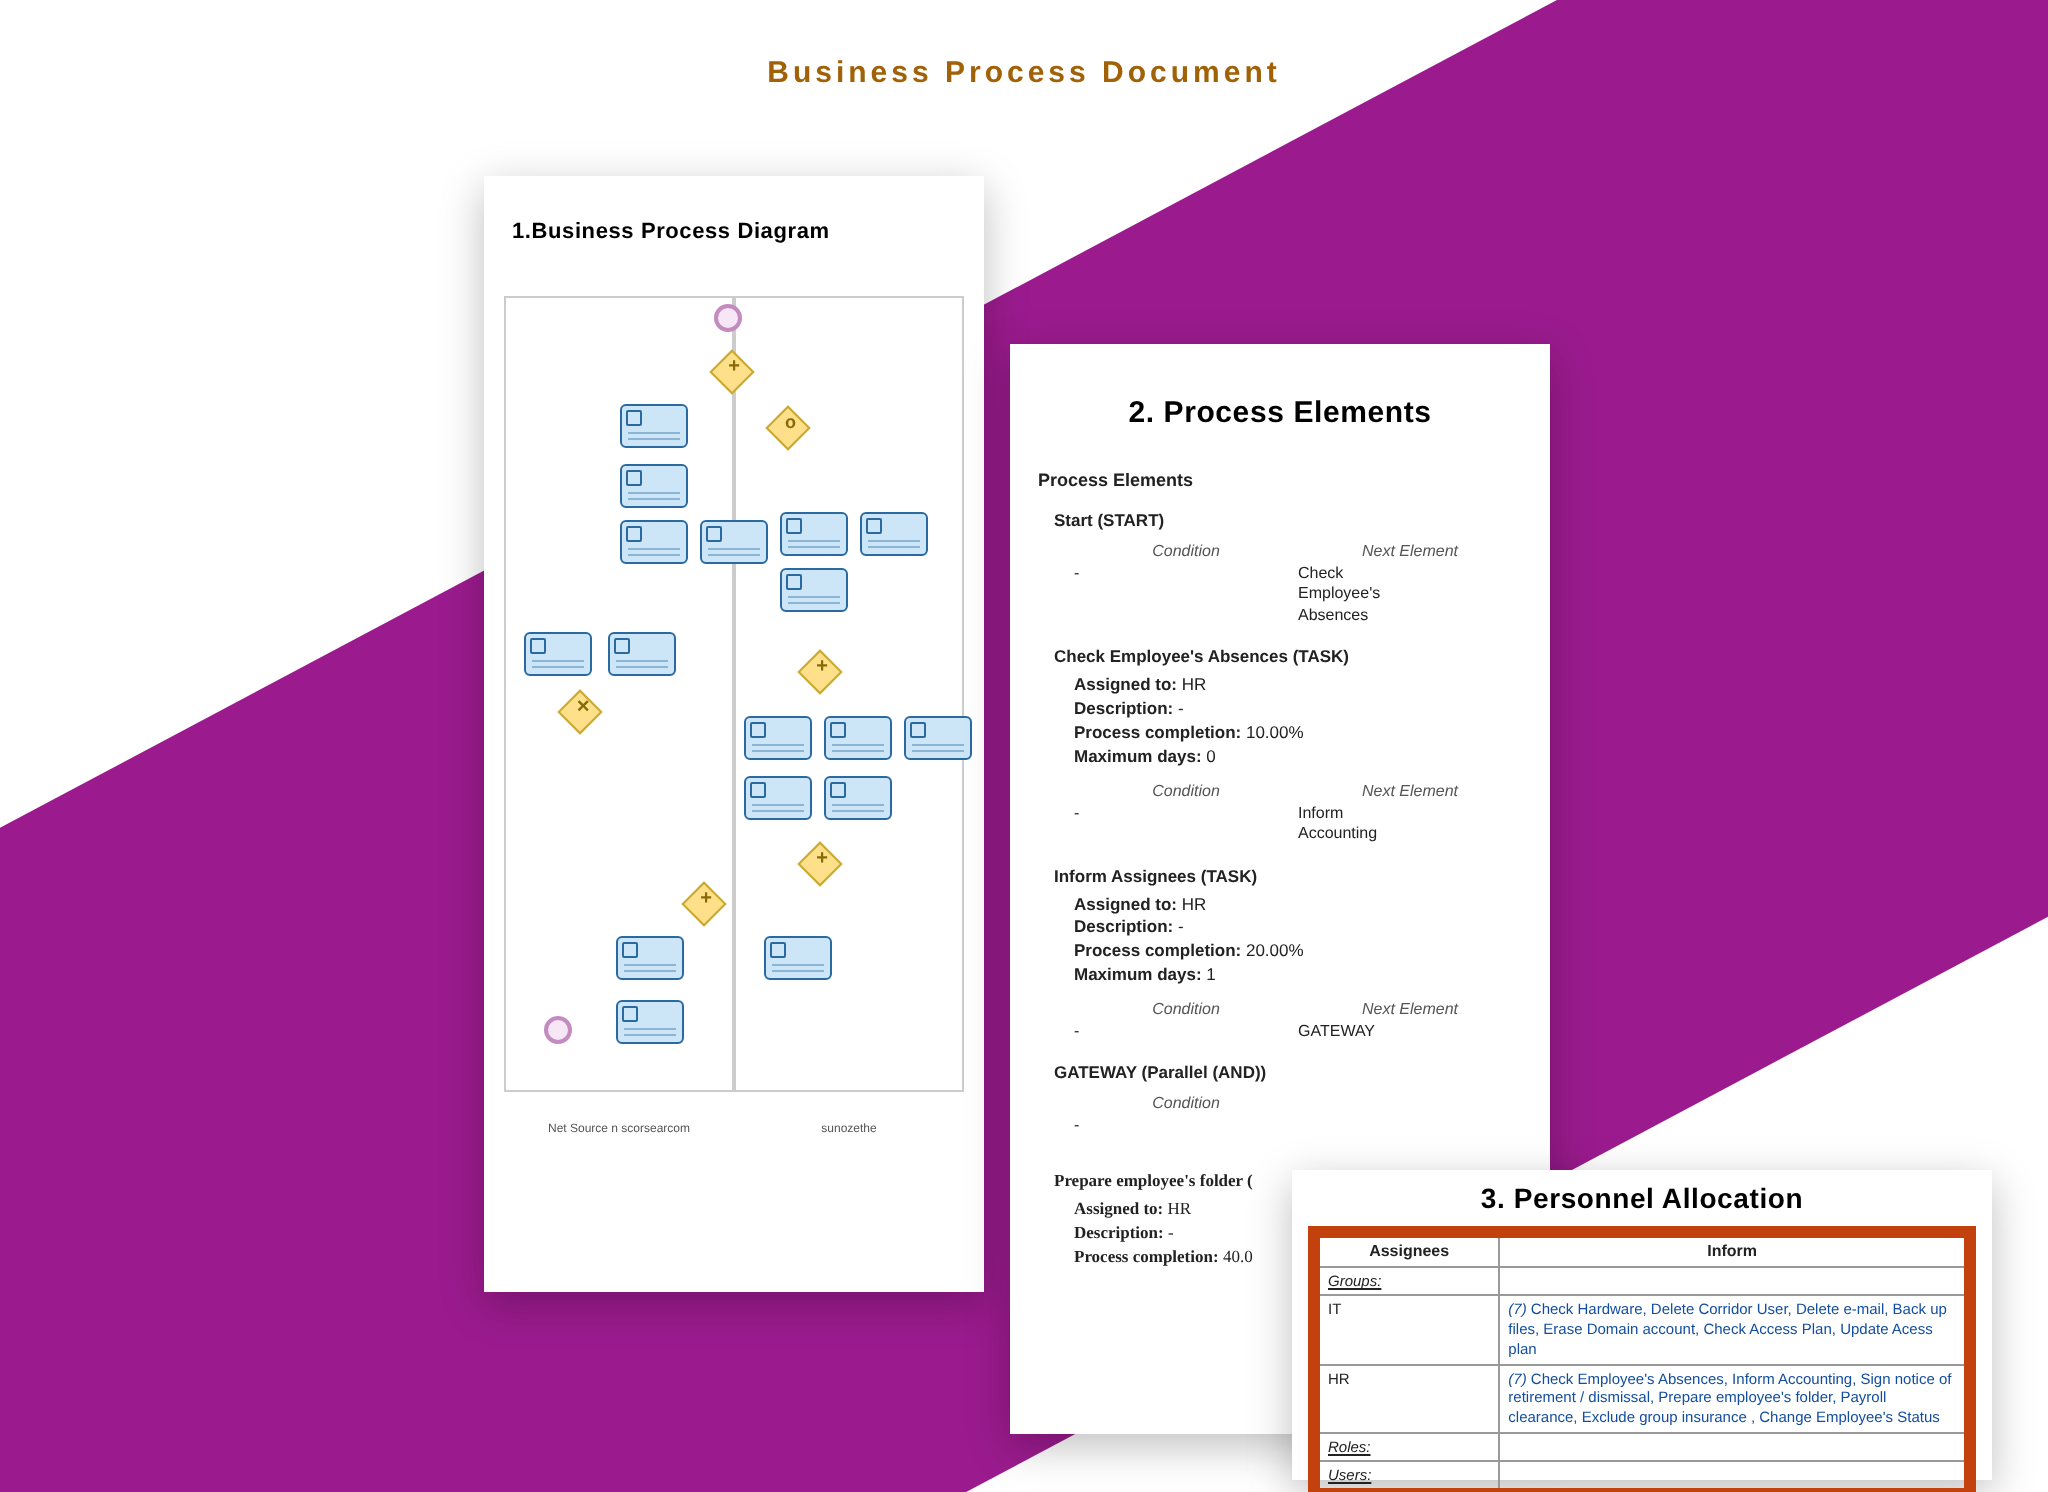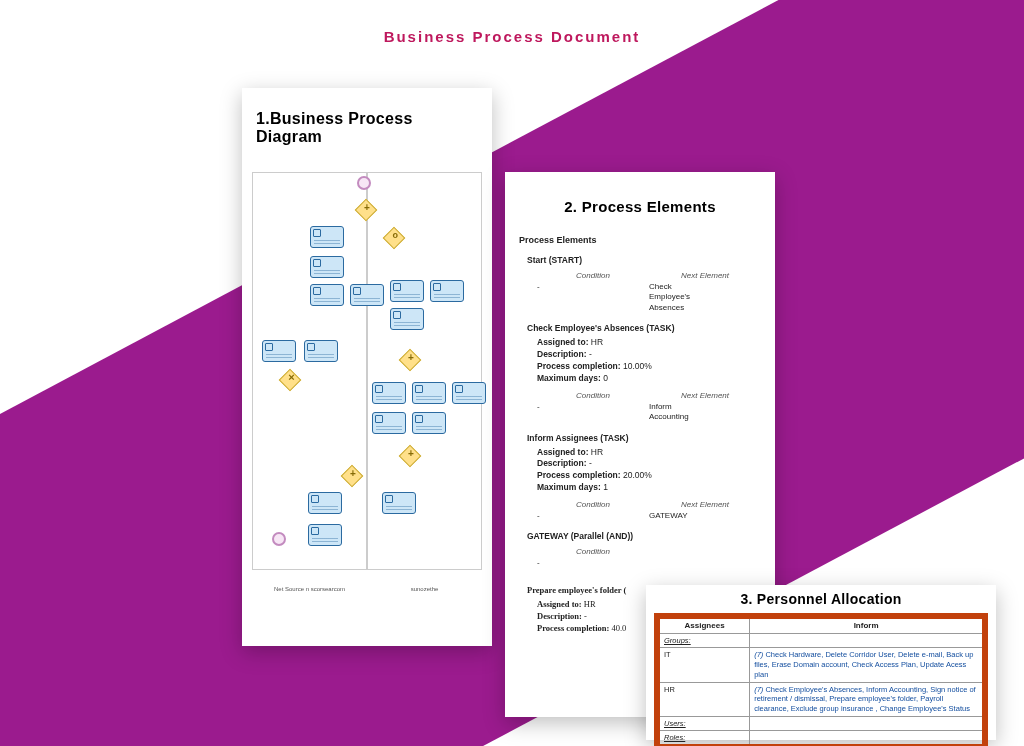--- a/index.html
+++ b/index.html
@@ -20,34 +20,34 @@
   }
 
   .title {
     position: absolute;
     top: 28px;
     left: 0; right: 0;
     text-align: center;
     font-weight: 700;
     letter-spacing: 2px;
     font-size: 15px;
-    color: #be185d;
+    color: #a16207;
     z-index: 2;
   }
 
   .panel {
     position: absolute;
     background: #fff;
     box-shadow: 0 6px 20px rgba(0,0,0,0.25);
     z-index: 5;
   }
 
   
   .panel-1 { left: 242px; top: 88px; width: 250px; height: 558px; }
-  .p1-head { font-size: 16px; font-weight: 600; letter-spacing: .3px; padding: 22px 14px 18px; }
+  .p1-head { font-size: 11px; font-weight: 600; letter-spacing: .3px; padding: 22px 14px 18px; }
   .p1-body { position: relative; margin: 8px 10px 10px; height: 420px; background: #fff; }
   .swimlane { position: absolute; top: 0; bottom: 22px; border: 1px solid #ccc; }
   .lane-a { left: 0; right: 50%; }
   .lane-b { left: 50%; right: 0; }
   .lane-label { position: absolute; bottom: 0; font-size: 6px; color: #555; text-align: center; width: 50%; }
   .ll-a { left: 0; } .ll-b { left: 50%; }
 
   .start-ev, .end-ev { position: absolute; width: 14px; height: 14px; border-radius: 50%; border: 2px solid #c38bbf; background: #f7e6f5; }
   .gateway { position: absolute; width: 16px; height: 16px; background: #ffe08a; border: 1px solid #c9a931; transform: rotate(45deg); }
   .gateway::after { content: "+"; position: absolute; transform: rotate(-45deg); left: 3px; top: -1px; font-size: 10px; font-weight: bold; color: #866b07; }
@@ -220,23 +220,23 @@
       </div>
       <div class="p3-row">
         <div class="p3-c1">IT</div>
         <div class="p3-c2 link"><i>(7)</i><span> Check Hardware, Delete Corridor User, Delete e-mail, Back up files, Erase Domain account, Check Access Plan, Update Acess plan</span></div>
       </div>
       <div class="p3-row">
         <div class="p3-c1">HR</div>
         <div class="p3-c2 link"><i>(7)</i><span> Check Employee's Absences, Inform Accounting, Sign notice of retirement / dismissal, Prepare employee's folder, Payroll clearance, Exclude group insurance , Change Employee's Status</span></div>
       </div>
       <div class="p3-row">
+        <div class="p3-c1 grp">Roles:</div>
+        <div class="p3-c2"></div>
+      </div>
+      <div class="p3-row">
         <div class="p3-c1 grp">Users:</div>
         <div class="p3-c2"></div>
       </div>
-      <div class="p3-row">
-        <div class="p3-c1 grp">Roles:</div>
-        <div class="p3-c2"></div>
-      </div>
     </div>
   </div>
 
 </div>
 
 </body></html>

